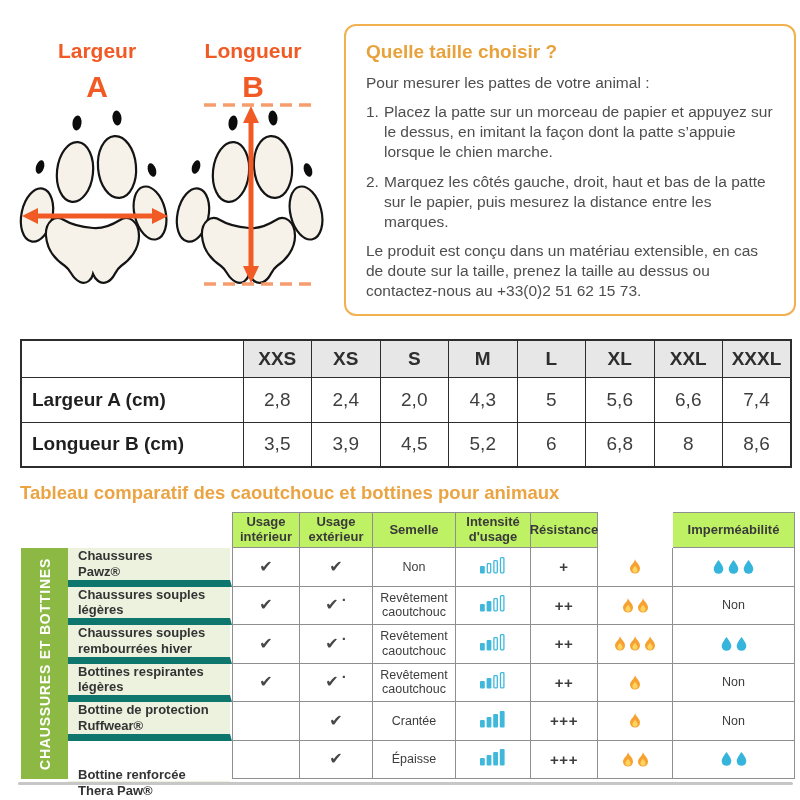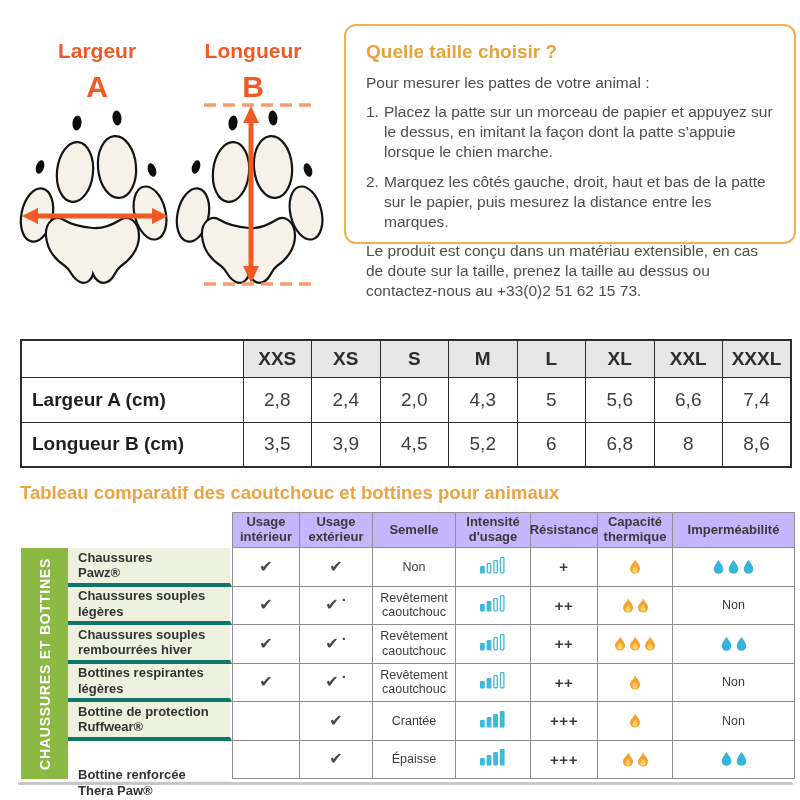--- a/index.html
+++ b/index.html
@@ -2,21 +2,21 @@
 <html><head>
 <meta charset="utf-8">
 <style>
   html,body{margin:0;padding:0;background:#ffffff;}
   body{width:800px;height:800px;overflow:hidden;font-family:"Liberation Sans",sans-serif;position:relative;}
 
   
   .paw-svg{position:absolute;left:0;top:20px;}
 
   
-  .guide-box{position:absolute;left:344px;top:24px;width:452px;height:220px;box-sizing:border-box;
+  .guide-box{position:absolute;left:344px;top:24px;width:452px;height:292px;box-sizing:border-box;
     border:2px solid #f2b14f;border-radius:12px;padding:13px 20px 10px 20px;background:#fff;}
   .g-title{color:#e8a23c;font-weight:bold;font-size:19px;margin:2px 0 10px 0;}
   .g-intro{color:#4e4e4e;font-size:15.5px;margin:0 0 9px 0;line-height:1.3;}
   .g-step{display:flex;color:#4e4e4e;font-size:15.5px;line-height:1.3;margin:0 0 9px 0;}
   .g-num{flex:0 0 18px;}
   .g-text{flex:1;}
   .g-note{color:#4e4e4e;font-size:15.5px;line-height:1.3;margin:0;}
 
   
   .size-table{position:absolute;left:20px;top:339px;width:772px;border-collapse:collapse;table-layout:fixed;
@@ -32,25 +32,25 @@
 
   
   .compare-title{position:absolute;left:20px;top:482px;font-size:18.5px;font-weight:bold;color:#eba443;}
   .compare-wrap{position:absolute;left:18px;top:512px;width:777px;}
   .compare-wrap::after{content:"";position:absolute;left:0;right:2px;bottom:-6px;height:3px;background:#c7c7c7;border-radius:2px;}
   .compare-grid{display:grid;grid-template-columns:50px 164px 68px 73px 83px 75px 67px 75px 122px;
     grid-template-rows:36px repeat(6,38.5px);}
   .sidebar{grid-column:1;grid-row:2/8;background:#8cb944;border-right:3px solid #fff;
     display:flex;align-items:center;justify-content:center;color:#fff;font-weight:bold;font-size:14px;
     letter-spacing:0.8px;writing-mode:vertical-rl;transform:rotate(180deg);}
-  .clabel{grid-column:2;background:#edf2df;border-bottom:4px solid #0f766e;border-right:2px solid #fff;
+  .clabel{grid-column:2;background:#edf2df;border-bottom:7px solid #0f766e;border-right:2px solid #fff;
     display:flex;align-items:center;padding:2px 4px 2px 10px;font-size:13px;font-weight:bold;color:#333;
     line-height:1.18;white-space:pre-line;}
   .clabel.last{border-bottom:none;margin-top:40px;}
-  .hcell{background:#c4b5fd;border:1px solid #8f8f8f;border-left:none;display:flex;align-items:center;justify-content:center;
+  .hcell{background:#bef264;border:1px solid #8f8f8f;border-left:none;display:flex;align-items:center;justify-content:center;
     text-align:center;font-size:13px;font-weight:bold;color:#3a3a3a;line-height:1.15;white-space:pre-line;}
   .hcell.first{border-left:1px solid #8f8f8f;}
   .dcell{border-right:1px solid #8f8f8f;border-bottom:1px solid #8f8f8f;background:#fff;
     display:flex;align-items:center;justify-content:center;}
   .dcell.firstcol{border-left:1px solid #8f8f8f;}
   .check{font-family:"DejaVu Sans",sans-serif;font-size:16px;font-weight:bold;color:#474747;line-height:1;}
   .note{font-size:15px;font-weight:bold;color:#474747;position:relative;top:-5px;margin-left:3px;line-height:1;}
   .sole{font-size:12.5px;color:#3d3d3d;text-align:center;line-height:1.15;white-space:pre-line;}
   .resist{font-size:15px;font-weight:bold;color:#3d3d3d;letter-spacing:0.5px;}
   .iconrow{display:flex;align-items:flex-end;gap:4px;}
@@ -165,22 +165,20 @@
     <div id="compare-grid" class="compare-grid">
       <div class="sidebar">CHAUSSURES ET BOTTINES</div>
     <div class="hcell first" style="grid-area: 1 / 3;">Usage
 intérieur</div>
         <div class="hcell" style="grid-area: 1 / 4;">Usage
 extérieur</div>
         <div class="hcell" style="grid-area: 1 / 6;">Intensité
 d'usage</div>
         <div class="hcell" style="grid-area: 1 / 5;">Semelle</div>
         <div class="hcell" style="grid-area: 1 / 7;">Résistance</div>
-        <div class="hcell" style="grid-area: 1 / 8;">Capacité
-thermique</div>
         <div class="hcell" style="grid-area: 1 / 9;">Imperméabilité</div>
         <div class="clabel" style="grid-area: 2 / 2;">Chaussures
 Pawz®</div>
         <div class="dcell firstcol" style="grid-area: 2 / 3;">
           <span><span class="check">✔</span></span>
         </div>
         <div class="dcell" style="grid-area: 2 / 4;">
           <span><span class="check">✔</span></span>
         </div>
         <div class="dcell" style="grid-area: 2 / 5;">

